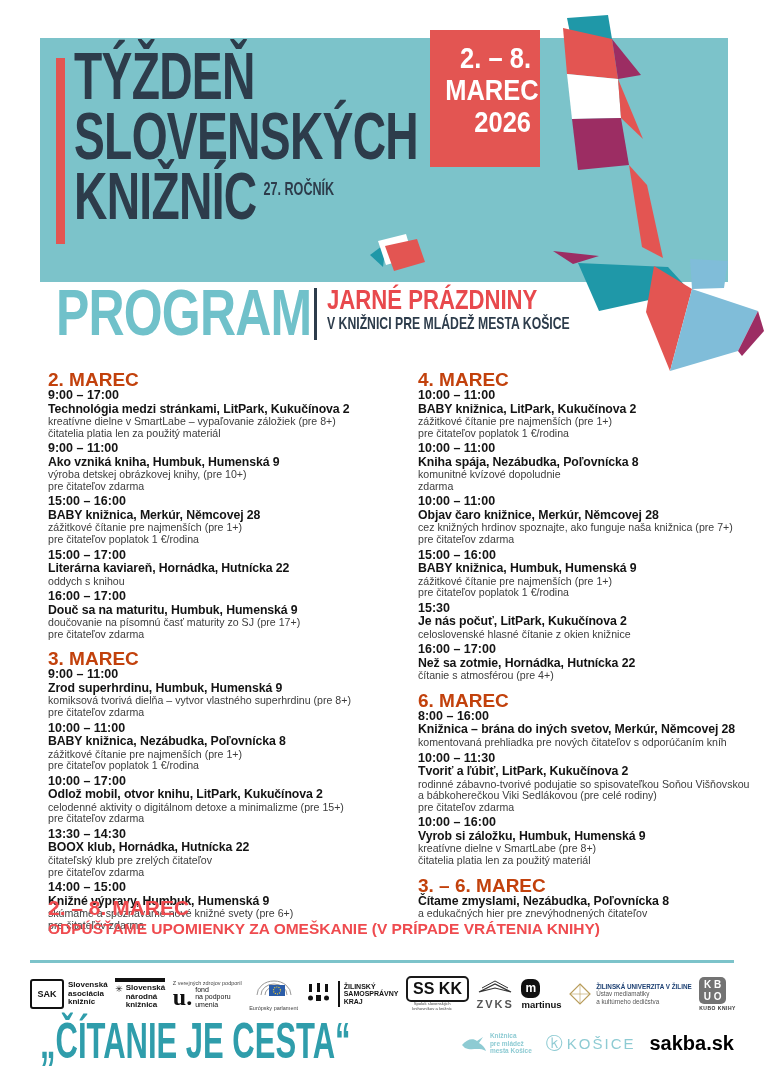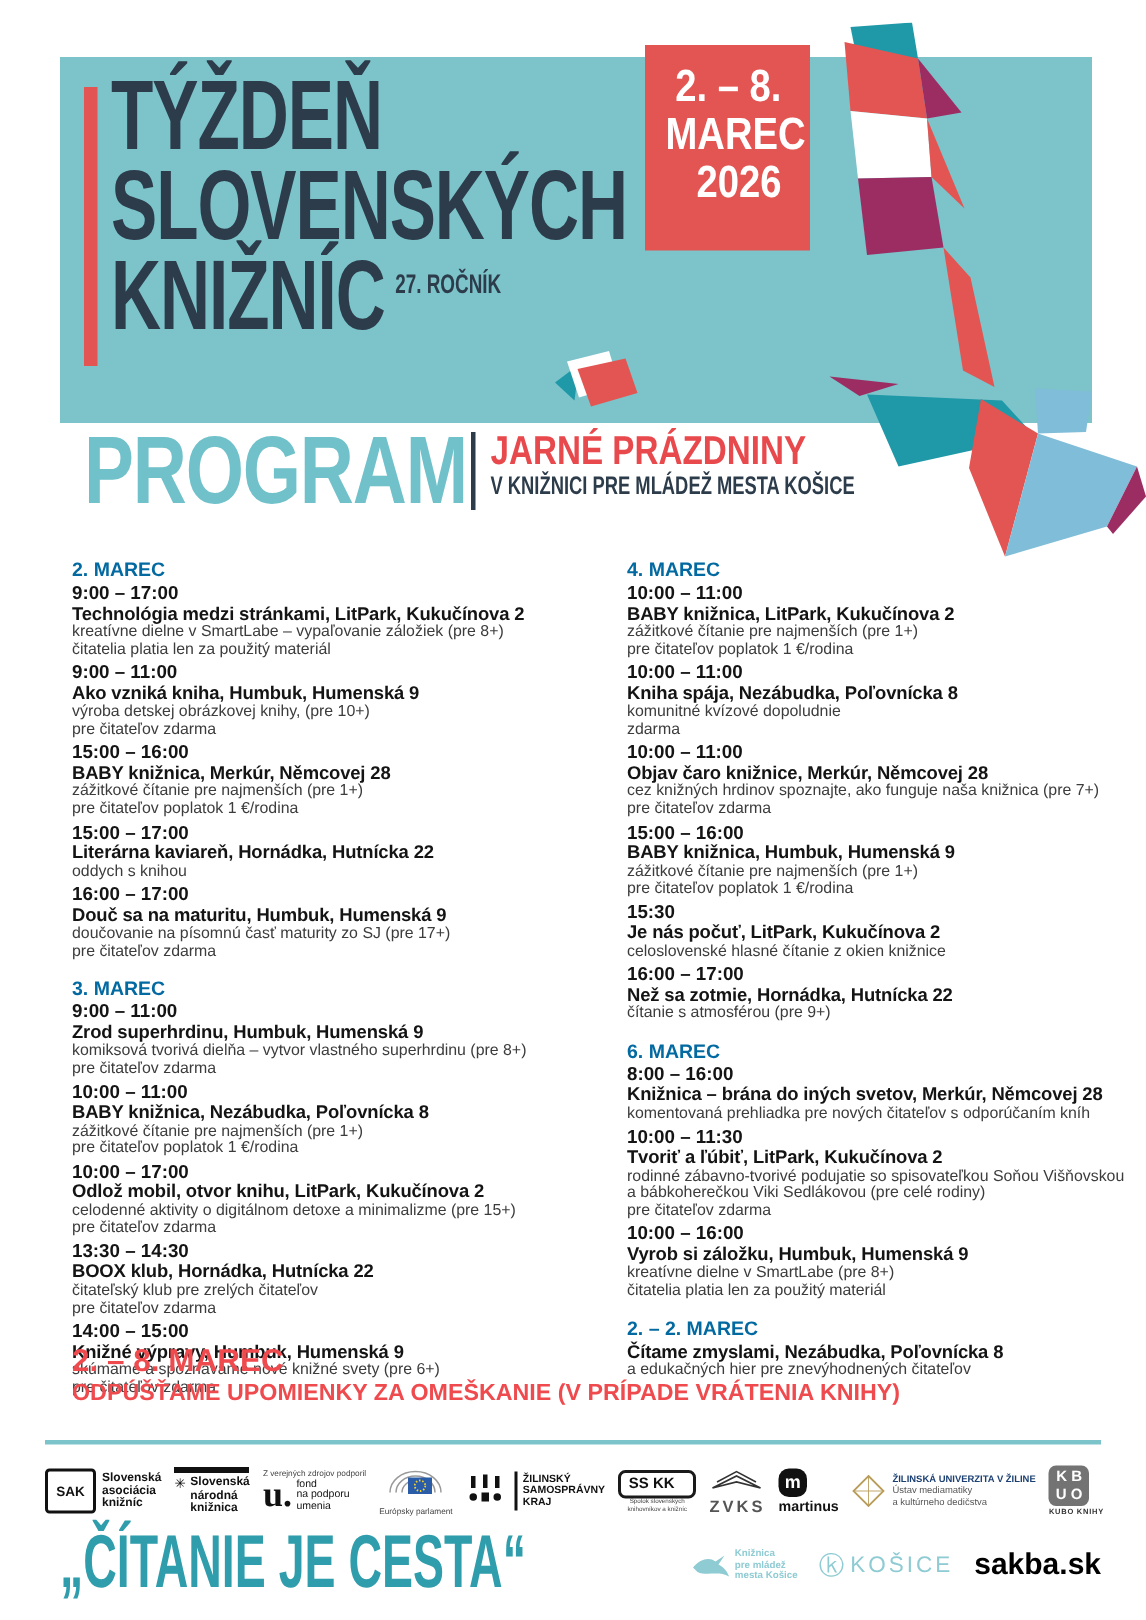--- a/index.html
+++ b/index.html
@@ -8,21 +8,21 @@
   .page{position:absolute;inset:0;}
 
   
   .header{position:absolute;left:40px;top:38px;width:688px;height:244px;background:#7cc3ca;}
   .accent-bar{position:absolute;left:16px;top:20px;width:9px;height:186px;background:#e35552;}
   .title{position:absolute;left:34px;top:8px;color:#2d3c4b;font-weight:bold;
          font-size:66px;line-height:60px;letter-spacing:-1px;white-space:nowrap;
          transform:scaleX(0.70);transform-origin:left top;}
   .edition{font-size:18px;letter-spacing:0;position:relative;top:-24px;margin-left:10px;}
   .date-box{position:absolute;left:430px;top:30px;width:110px;height:137px;background:#e35552;
-            color:#fff;font-weight:bold;text-align:right;box-sizing:border-box;padding:12px 19px 0 0;}
+            color:#fff;font-weight:bold;text-align:right;box-sizing:border-box;padding:12px 9px 0 0;}
   .date-box .dline{font-size:30px;line-height:32px;transform:scaleX(0.85);transform-origin:right top;}
   .book-icon{position:absolute;left:328px;top:195px;}
 
   .ribbon{position:absolute;left:550px;top:15px;z-index:3;}
 
   
   .program-row{position:absolute;left:44px;top:284px;display:flex;align-items:flex-start;margin-left:12px;}
   .program-word{color:#70c1ca;font-weight:bold;font-size:64px;line-height:58px;letter-spacing:-1px;
                 transform:scaleX(0.78);transform-origin:left top;white-space:nowrap;width:258px;}
   .program-div{width:3px;height:52px;background:#2d3c4b;margin:4px 10px 0 0;}
@@ -30,21 +30,21 @@
   .program-sub{color:#e8494d;font-weight:bold;font-size:27px;line-height:27px;white-space:nowrap;
                transform:scaleX(0.82);transform-origin:left top;}
   .program-loc{color:#2d3c4b;font-weight:bold;font-size:17px;line-height:20px;white-space:nowrap;
                transform:scaleX(0.72);transform-origin:left top;}
 
   
   .columns{position:absolute;left:48px;top:372px;width:712px;display:flex;}
   .col{width:370px;flex:0 0 370px;}
   .col + .col{width:342px;flex:0 0 342px;}
   .day{margin-bottom:11px;}
-  .day-heading{color:#0369a1;font-weight:bold;font-size:13px;line-height:15px;margin-bottom:2px;}
+  .day-heading{color:#c2410c;font-weight:bold;font-size:19px;line-height:15px;margin-bottom:2px;}
   .event{margin:0 0 3px 0;}
   .time{font-weight:bold;font-size:12.5px;line-height:13.5px;color:#141414;}
   .etitle{font-weight:bold;font-size:12.3px;line-height:13.5px;color:#141414;
           letter-spacing:-0.1px;white-space:nowrap;}
   .detail{font-size:10.6px;line-height:11.6px;color:#3c3c3c;white-space:nowrap;}
 
   
   .notice{position:absolute;left:48px;top:896px;}
   .notice-date{color:#ef4b4f;font-weight:bold;font-size:21px;line-height:23px;}
   .notice-text{color:#ef4b4f;font-weight:bold;font-size:15.5px;line-height:20px;}
@@ -63,21 +63,21 @@
   .snk-bar{width:50px;height:4px;background:#111;margin-bottom:2px;}
   .snk-row{display:flex;gap:3px;align-items:flex-start;}
   .fpu{display:flex;flex-direction:column;}
   .fpu-row{display:flex;align-items:flex-start;gap:3px;}
   .fpu-u{font-family:"Liberation Serif",serif;font-weight:bold;font-size:24px;line-height:22px;}
   .ep{display:flex;flex-direction:column;align-items:center;}
   .zsk{display:flex;align-items:center;gap:4px;}
   .zsk-div{width:2px;height:26px;background:#111;}
   .zsk-txt{font-size:7px;line-height:7.5px;font-weight:bold;}
   .sskk{display:flex;flex-direction:column;align-items:center;}
-  .sskk-box{border:2px solid #1a1a1a;border-radius:5px;padding:2px 5px;font-weight:bold;font-size:10px;}
+  .sskk-box{border:2px solid #1a1a1a;border-radius:5px;padding:2px 5px;font-weight:bold;font-size:16px;}
   .zvks{display:flex;flex-direction:column;align-items:center;}
   .zvks-label{font-weight:bold;font-size:11px;letter-spacing:2px;color:#555;}
   .martinus{display:flex;flex-direction:column;align-items:center;}
   .mart-circle{width:19px;height:19px;background:#111;border-radius:7px;color:#fff;display:flex;
                align-items:center;justify-content:center;font-weight:bold;font-size:12px;}
   .mart-label{font-weight:bold;font-size:9.5px;margin-top:1px;}
   .uniza{display:flex;align-items:center;gap:5px;}
   .uniza-txt1{font-size:6.3px;font-weight:bold;color:#1b3f72;line-height:7.5px;}
   .uniza-txt2{font-size:6.3px;color:#555;line-height:7.5px;}
   .kubo{display:flex;flex-direction:column;align-items:center;}
@@ -241,21 +241,21 @@
             <div class="detail">pre čitateľov poplatok 1 €/rodina</div>
           </div>
           <div class="event">
             <div class="time">15:30</div>
             <div class="etitle">Je nás počuť, LitPark, Kukučínova 2</div>
             <div class="detail">celoslovenské hlasné čítanie z okien knižnice</div>
           </div>
           <div class="event">
             <div class="time">16:00 – 17:00</div>
             <div class="etitle">Než sa zotmie, Hornádka, Hutnícka 22</div>
-            <div class="detail">čítanie s atmosférou (pre 9+)</div>
+            <div class="detail">čítanie s atmosférou (pre 4+)</div>
           </div>
         </div>
         <div class="day">
           <div class="day-heading">6. MAREC</div>
           <div class="event">
             <div class="time">8:00 – 16:00</div>
             <div class="etitle">Knižnica – brána do iných svetov, Merkúr, Němcovej 28</div>
             <div class="detail">komentovaná prehliadka pre nových čitateľov s odporúčaním kníh</div>
           </div>
           <div class="event">
@@ -266,21 +266,21 @@
             <div class="detail">pre čitateľov zdarma</div>
           </div>
           <div class="event">
             <div class="time">10:00 – 16:00</div>
             <div class="etitle">Vyrob si záložku, Humbuk, Humenská 9</div>
             <div class="detail">kreatívne dielne v SmartLabe (pre 8+)</div>
             <div class="detail">čitatelia platia len za použitý materiál</div>
           </div>
         </div>
         <div class="day">
-          <div class="day-heading">2. – 2. MAREC</div>
+          <div class="day-heading">3. – 6. MAREC</div>
           <div class="event">
             <div class="etitle">Čítame zmyslami, Nezábudka, Poľovnícka 8</div>
             <div class="detail">a edukačných hier pre znevýhodnených čitateľov</div>
           </div>
         </div>
       </div>
     </div>
 
   <div class="notice">
     <div class="notice-date">2. – 8. MAREC</div>

